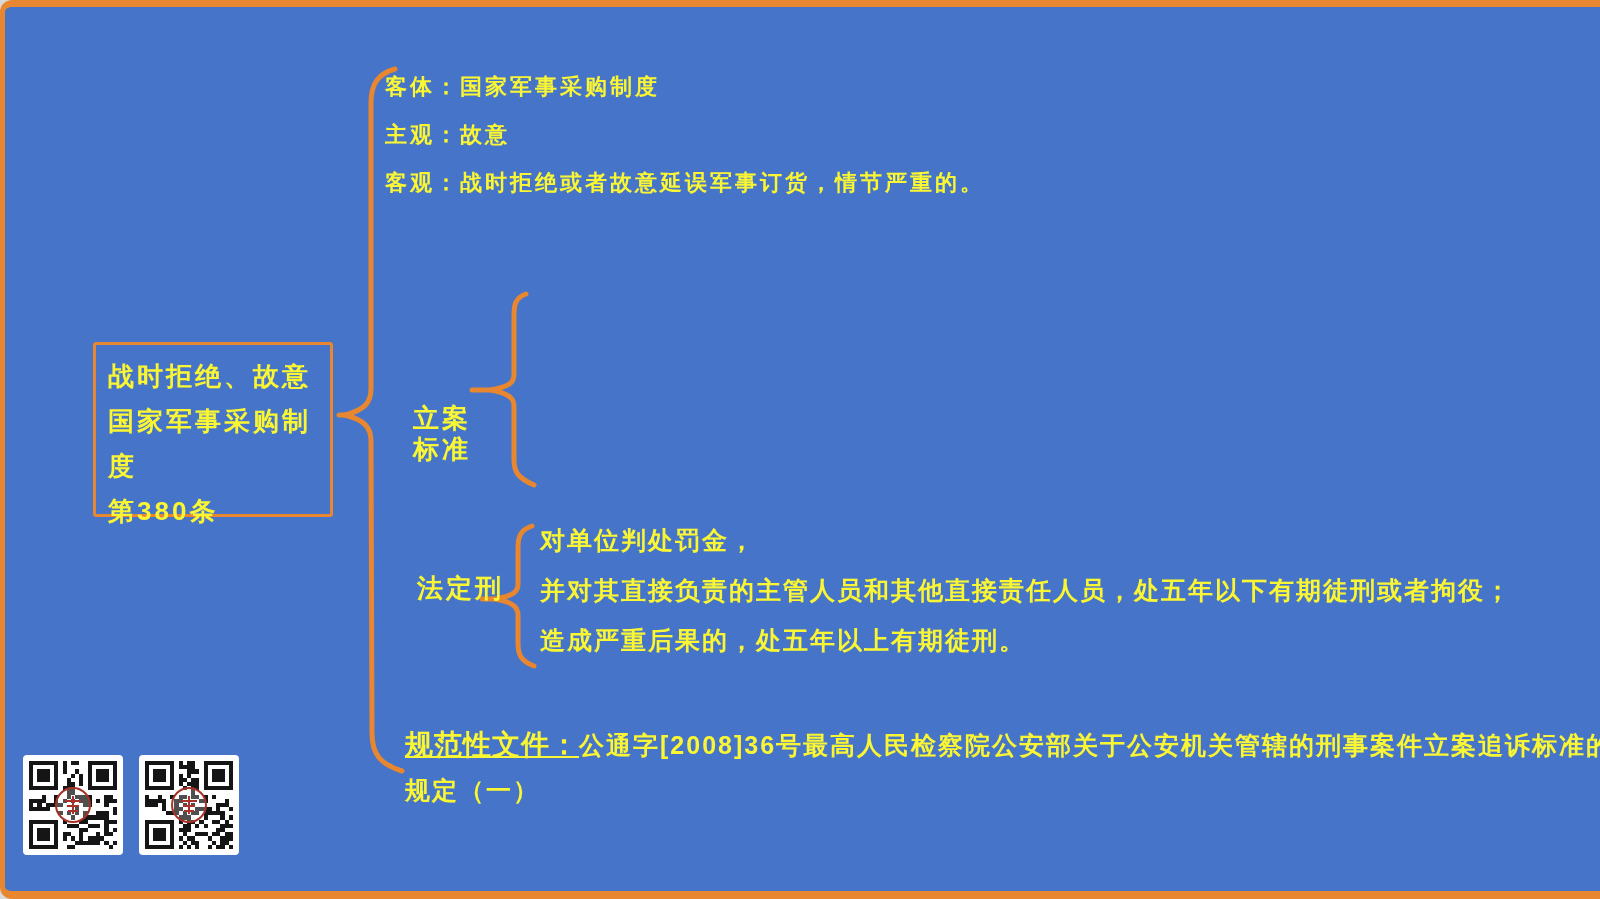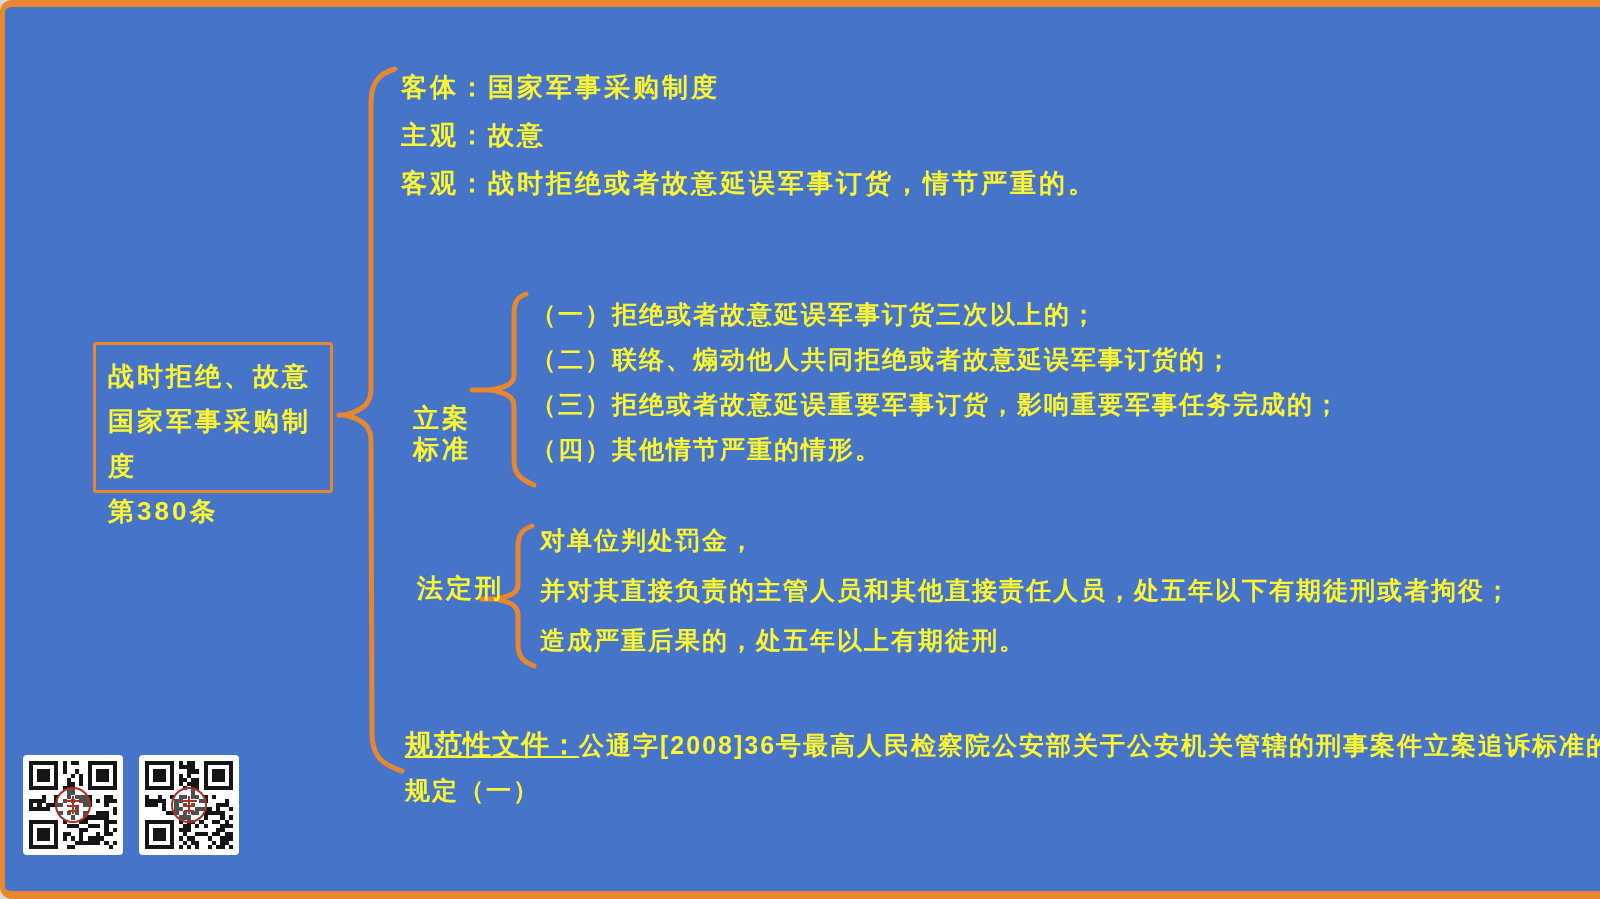--- a/index.html
+++ b/index.html
@@ -14,35 +14,35 @@
     border-right: 0;
     border-radius: 12px 0 0 12px;
     overflow: hidden;
     font-family: "Liberation Sans", "DejaVu Sans", sans-serif;
   }
   .yellow { color: var(--yellow, #FAF633); }
   .abs { position: absolute; }
 
   .crime-box {
     left: 88px; top: 335px;
-    width: 240px; height: 151px;
+    width: 240px; height: 175px;
     border: 3px solid var(--orange, #E8872F);
     border-radius: 3px;
     padding: 9px 0 0 12px;
     font-size: 26px;
     line-height: 45px;
     letter-spacing: 3px;
     font-weight: bold;
   }
 
   .brace-layer { left:0; top:0; width:1600px; height:899px; pointer-events:none; }
 
   .attr-list {
-    left: 396px; top: 56px;
-    font-size: 26px; line-height: 48px; letter-spacing: 3px; font-weight: bold;
+    left: 380px; top: 56px;
+    font-size: 22px; line-height: 48px; letter-spacing: 3px; font-weight: bold;
     white-space: nowrap;
   }
   .branch-label {
     font-size: 26px; letter-spacing: 3px; font-weight: bold; white-space: nowrap;
   }
   .filing-label { left: 408px; top: 351px; line-height: 31px; margin-top: 45px; }
   .penalty-label { left: 412px; top: 565px; line-height: 32px; }
 
   .filing-items {
     left: 526px; top: 285px;
@@ -112,26 +112,20 @@
 
   <div class="abs attr-list yellow">
     <div>客体：国家军事采购制度</div>
     <div>主观：故意</div>
     <div>客观：战时拒绝或者故意延误军事订货，情节严重的。</div>
   </div>
 
   <div class="abs branch-label filing-label yellow">
     <div>立案</div>
     <div>标准</div>
-  </div>
-  <div class="abs filing-items yellow">
-    <div>（一）拒绝或者故意延误军事订货三次以上的；</div>
-    <div>（二）联络、煽动他人共同拒绝或者故意延误军事订货的；</div>
-    <div>（三）拒绝或者故意延误重要军事订货，影响重要军事任务完成的；</div>
-    <div>（四）其他情节严重的情形。</div>
   </div>
 
   <div class="abs branch-label penalty-label yellow">法定刑</div>
   <div class="abs penalty-items yellow">
     <div>对单位判处罚金，</div>
     <div>并对其直接负责的主管人员和其他直接责任人员，处五年以下有期徒刑或者拘役；</div>
     <div>造成严重后果的，处五年以上有期徒刑。</div>
   </div>
 
   <div class="abs normative yellow">

